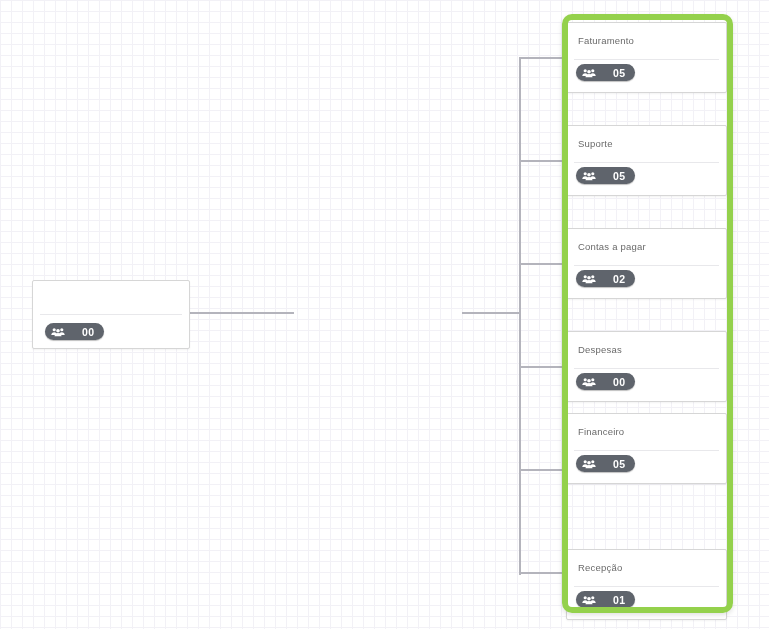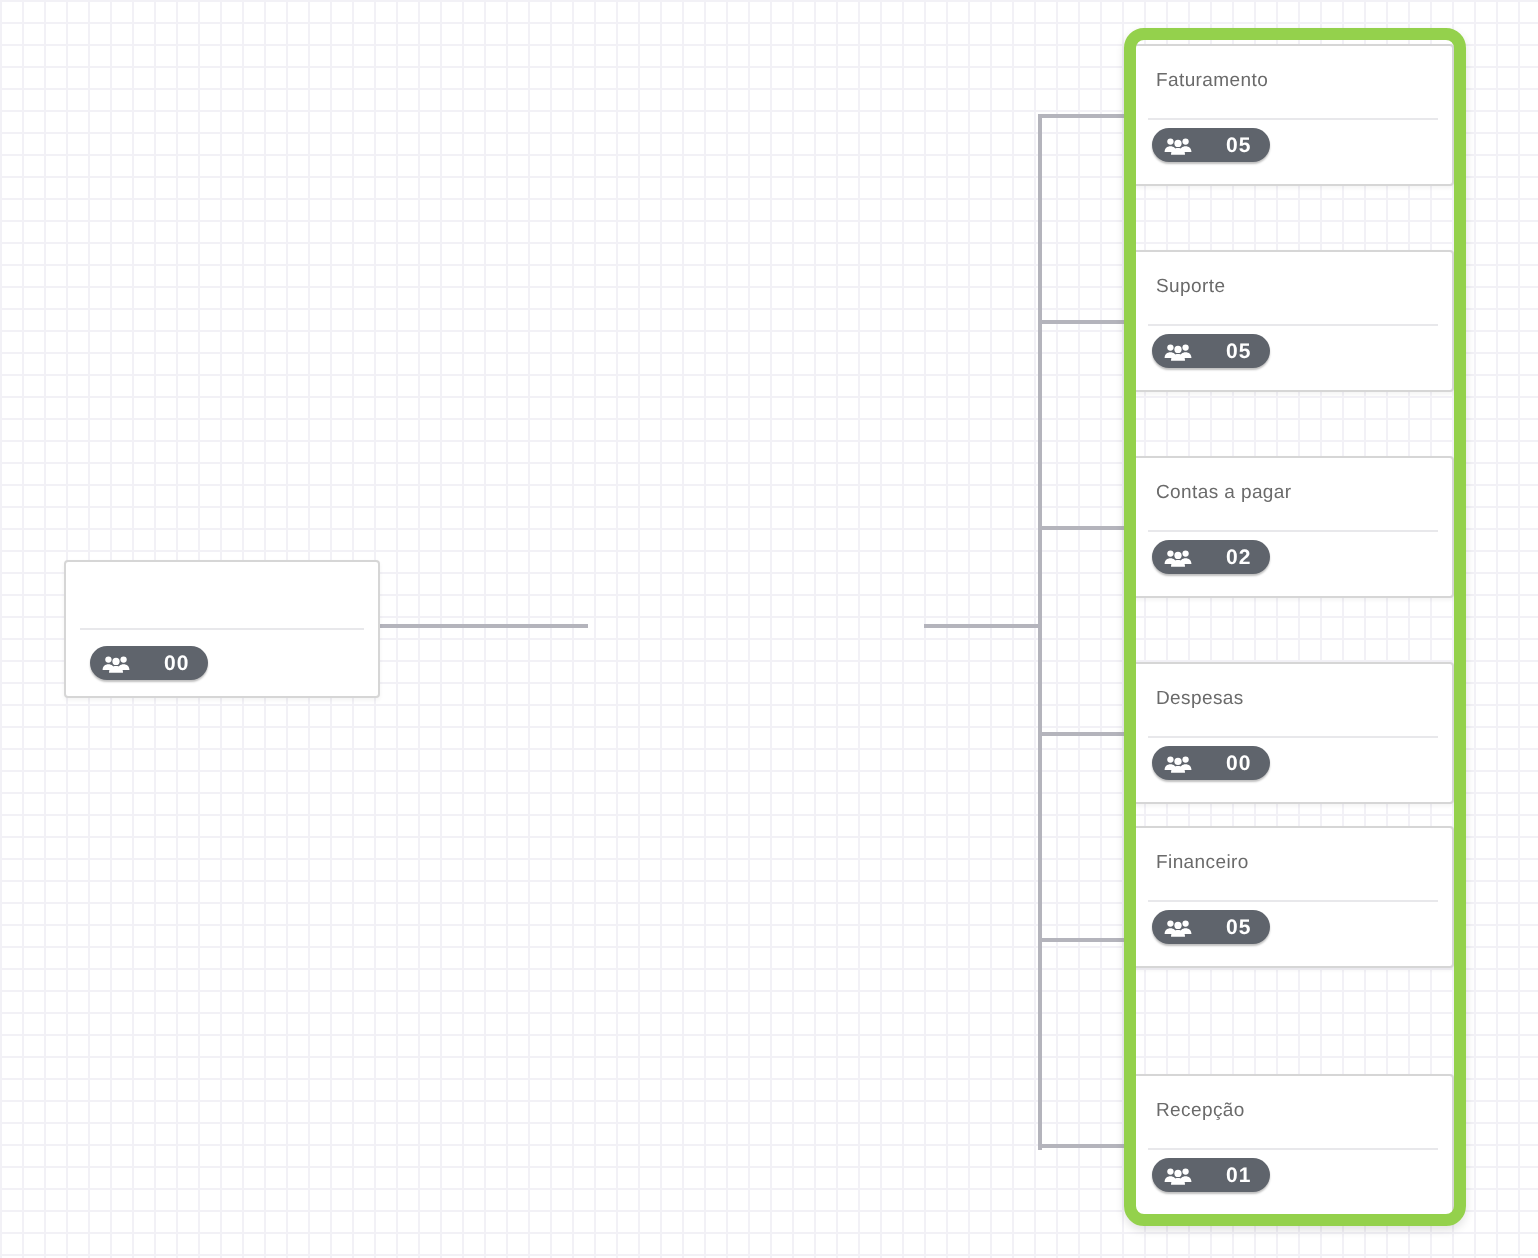--- a/index.html
+++ b/index.html
@@ -229,21 +229,21 @@
     <div class="node-divider"></div>
     <div class="badge">
       <span class="users-icon">
         <svg>
               <use href="#icon-users"></use>
             </svg>
       </span>
       <span class="badge-count">05</span>
     </div>
   </div>
-      <div class="node child-node" style="top: 537px;">
+      <div class="node child-node" style="top: 549px;">
     <div class="node-title">Recepção</div>
     <div class="node-divider"></div>
     <div class="badge">
       <span class="users-icon">
         <svg>
               <use href="#icon-users"></use>
             </svg>
       </span>
       <span class="badge-count">01</span>
     </div>

